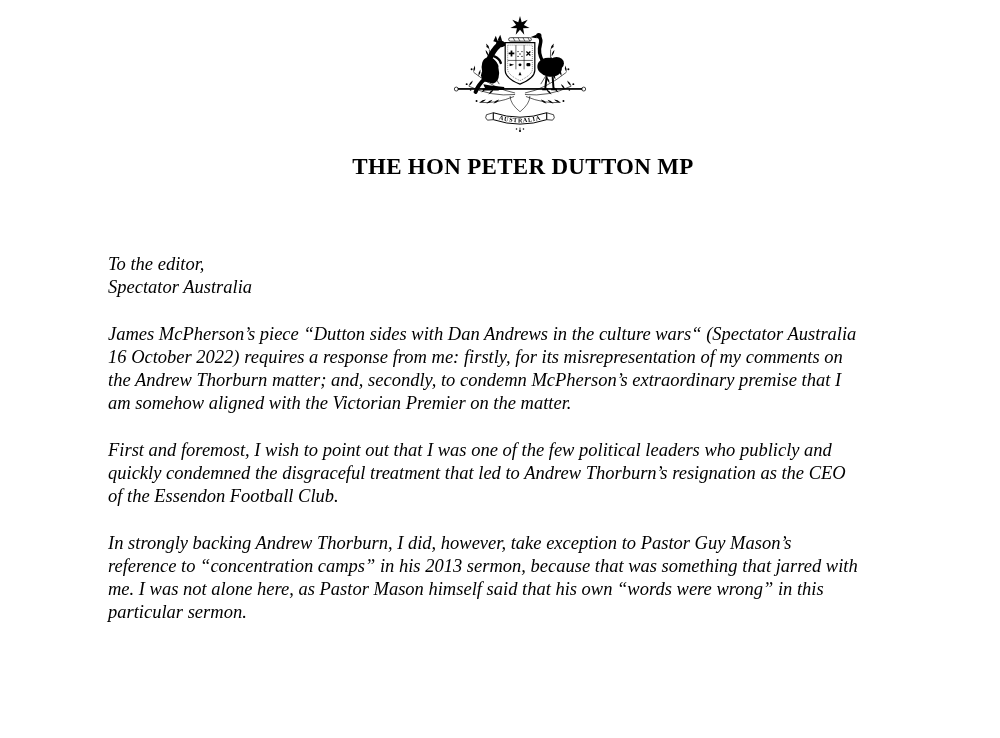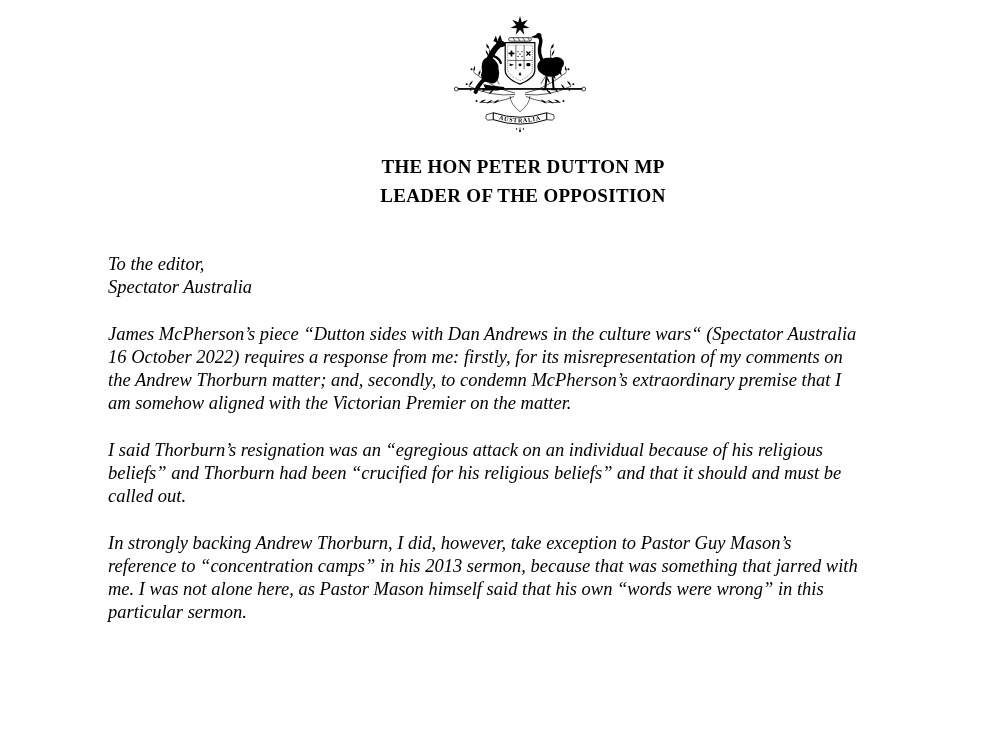--- a/index.html
+++ b/index.html
@@ -19,21 +19,21 @@
     width:158px;
   }
   .arms svg{display:block;width:100%;height:auto;}
   .letterhead{
     position:absolute;
     top:152px;
     left:108px;
     width:830px;
     text-align:center;
     font-weight:bold;
-    font-size:19px;
+    font-size:23px;
     line-height:29px;
     letter-spacing:0.3px;
   }
   .letter-body{
     position:absolute;
     top:253px;
     left:108px;
     width:838px;
     font-size:18.5px;
     line-height:23px;
@@ -168,32 +168,31 @@
         <path d="M160,228 L160,233" stroke="#000" stroke-width="1.5"></path>
         <circle cx="160" cy="235" r="2.2" fill="#000"></circle>
         <circle cx="153" cy="231" r="1.6" fill="#000"></circle>
         <circle cx="167" cy="231" r="1.6" fill="#000"></circle>
       </g>
     </svg>
   </div>
 
   <div class="letterhead">
     <div>THE HON PETER DUTTON MP</div>
-    <div>LEADER OF THE OPPOSITION</div>
   </div>
 
   <div class="letter-body">
     <p>To the editor,
 Spectator Australia</p>
     <p>James McPherson’s piece “Dutton sides with Dan Andrews in the culture wars“ (Spectator Australia
 16 October 2022) requires a response from me: firstly, for its misrepresentation of my comments on
 the Andrew Thorburn matter; and, secondly, to condemn McPherson’s extraordinary premise that I
 am somehow aligned with the Victorian Premier on the matter.</p>
-    <p>I said Thorburn’s resignation was an “egregious attack on an individual because of his religious
-beliefs” and Thorburn had been “crucified for his religious beliefs” and that it should and must be
-called out.</p>
+    <p>First and foremost, I wish to point out that I was one of the few political leaders who publicly and
+quickly condemned the disgraceful treatment that led to Andrew Thorburn’s resignation as the CEO
+of the Essendon Football Club.</p>
     <p>In strongly backing Andrew Thorburn, I did, however, take exception to Pastor Guy Mason’s
 reference to “concentration camps” in his 2013 sermon, because that was something that jarred with
 me. I was not alone here, as Pastor Mason himself said that his own “words were wrong” in this
 particular sermon.</p>
   </div>
 
 </div>
 
 </body></html>

